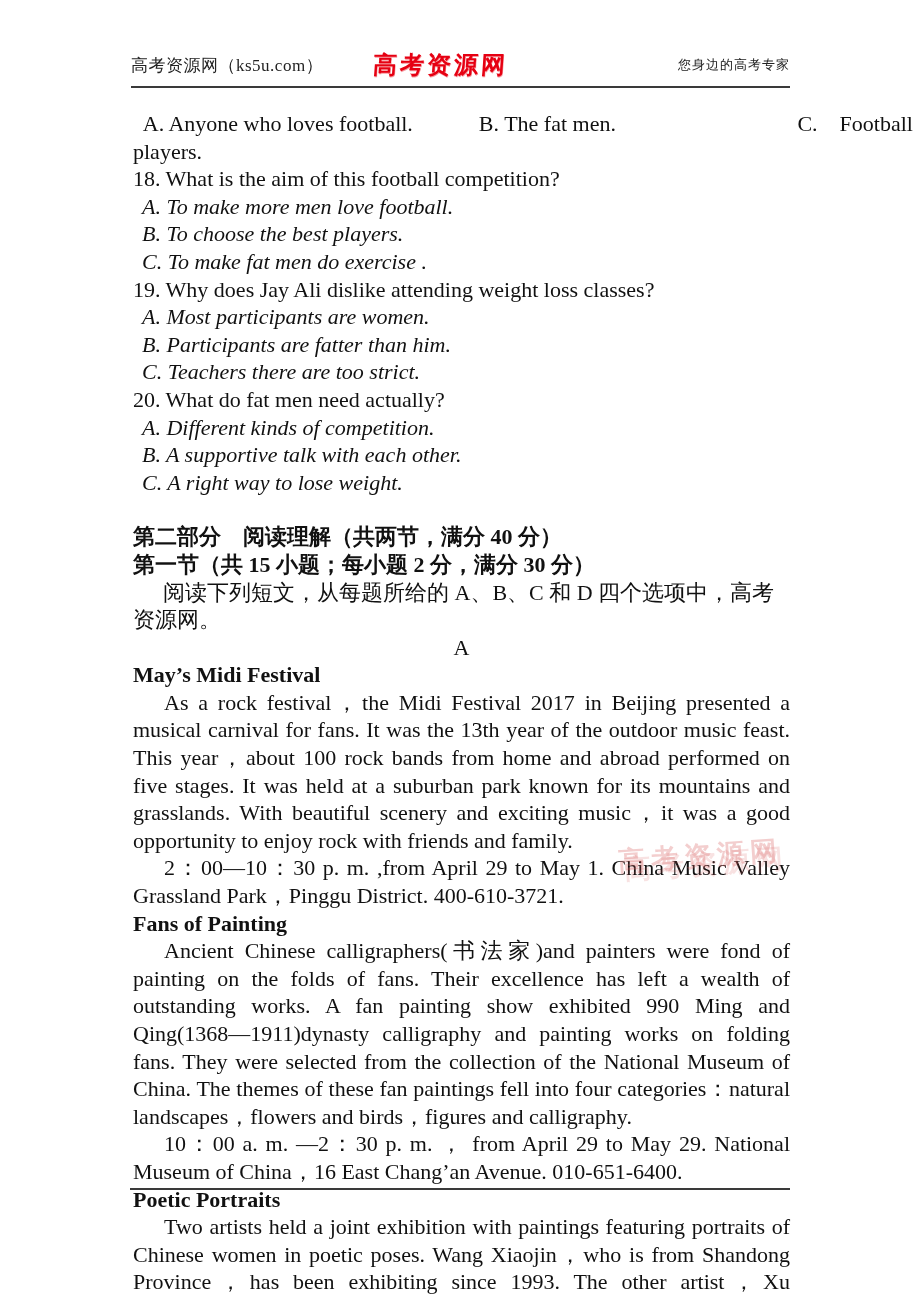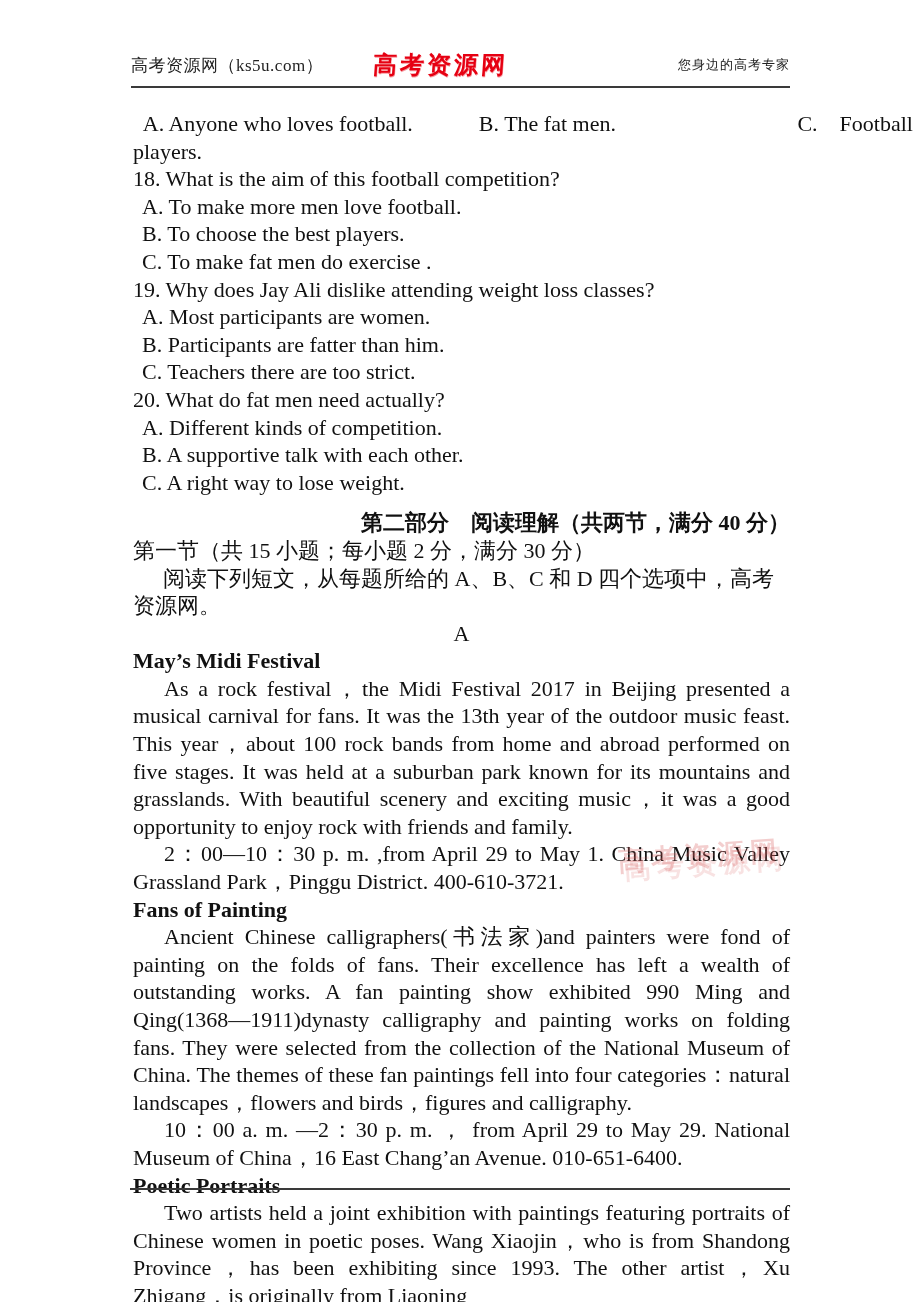--- a/index.html
+++ b/index.html
@@ -46,23 +46,23 @@
   }
   .block {
     margin: 0;
     font-size: 22px;
     line-height: 27.6px;
     text-align: left;
   }
   .block.pre      { white-space: pre; }
   .block.plain    { }
   .block.question { }
-  .block.option   { padding-left: 9px; }
-  .block.section-center { font-weight: bold; text-align: right; margin-top: 13px; }
-  .block.section-left   { font-weight: normal; }
+  .block.option   { padding-left: 9px; font-style: italic; }
+  .block.section-center { font-weight: bold; text-align: left; margin-top: 27px; }
+  .block.section-left   { font-weight: bold; }
   .block.indent   { text-indent: 30px; }
   .block.center   { text-align: center; }
   .block.heading  { font-weight: bold; }
   .block.para     { text-indent: 31px; text-align: justify; }
 
   
   .watermark {
     position: absolute;
     left: 618px;
     top: 838px;

